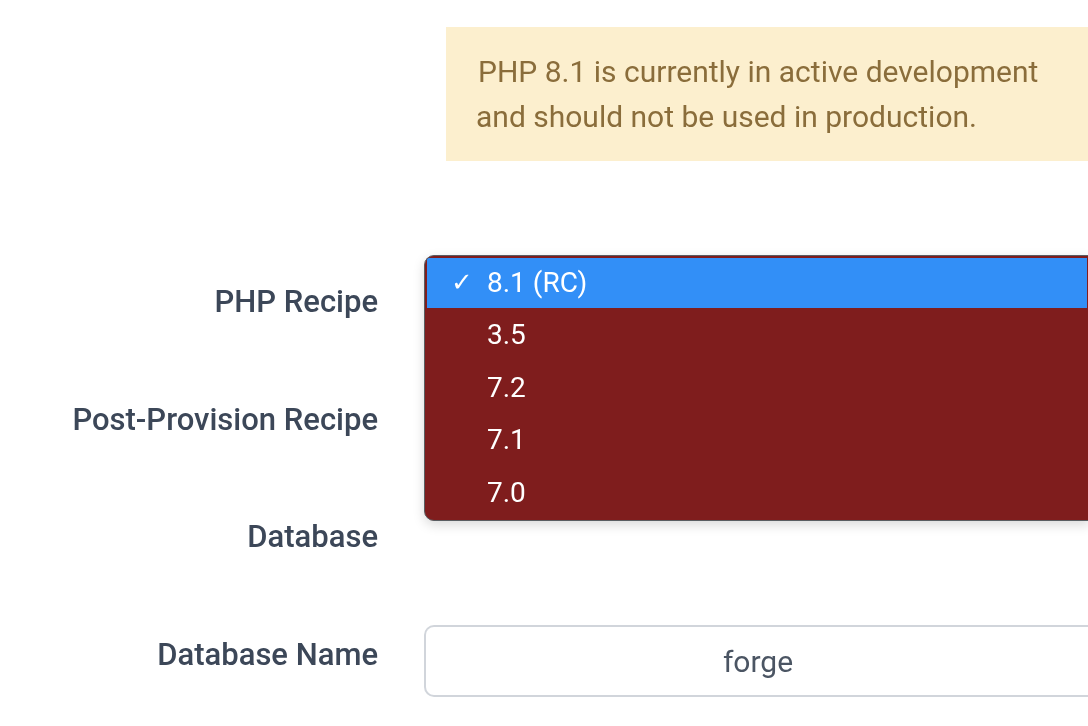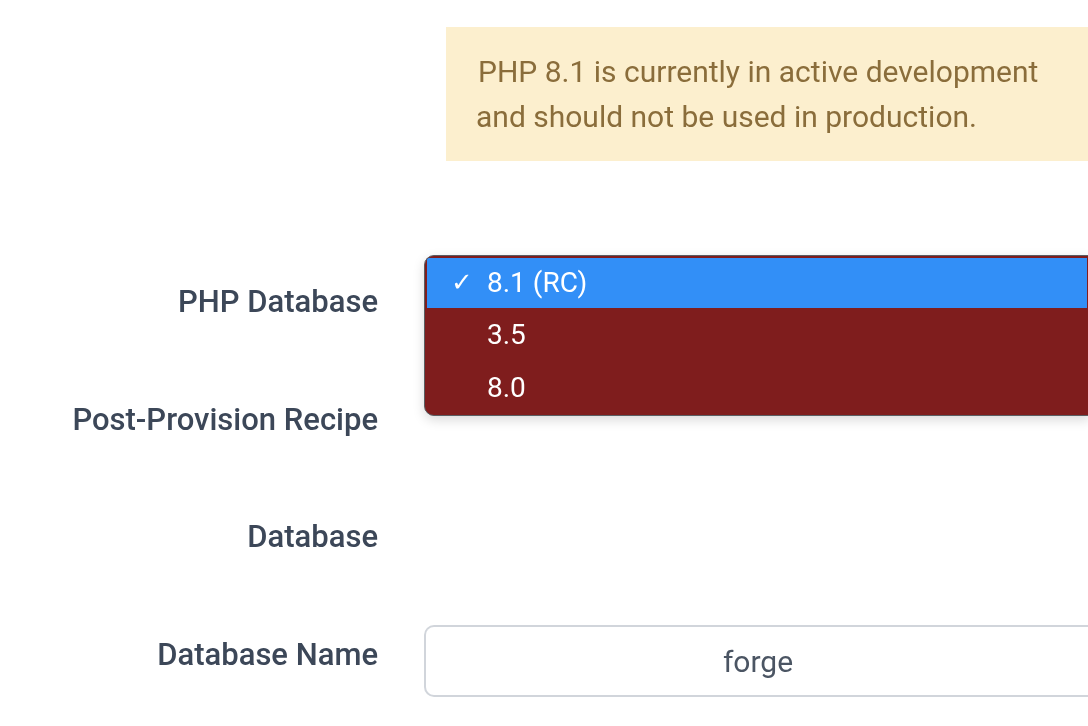--- a/index.html
+++ b/index.html
@@ -115,34 +115,36 @@
     }
   </style>
 </head>
 <body>
 
 <div class="warning-banner">
   <span>PHP 8.1 is currently in active development and should not be used in production.</span>
 </div>
 
 <div class="form-row php-version">
-  <div class="label">PHP Database</div>
+  <div class="label">PHP Recipe</div>
 </div>
 
 <div class="form-row post-provision">
   <div class="label">Post-Provision Recipe</div>
 </div>
 
 <div class="form-row database">
   <div class="label">Database</div>
 </div>
 
 <div class="form-row database-name">
   <div class="label">Database Name</div>
 </div>
 
 <input type="text" class="input-field" style="top: 619px; text-align: center;" value="forge">
 
 <div class="dropdown-menu">
   <div class="dropdown-item selected">8.1 (RC)</div>
   <div class="dropdown-item">3.5</div>
-  <div class="dropdown-item">8.0</div>
+  <div class="dropdown-item">7.2</div>
+  <div class="dropdown-item">7.1</div>
+  <div class="dropdown-item">7.0</div>
 </div>
 
 </body></html>

